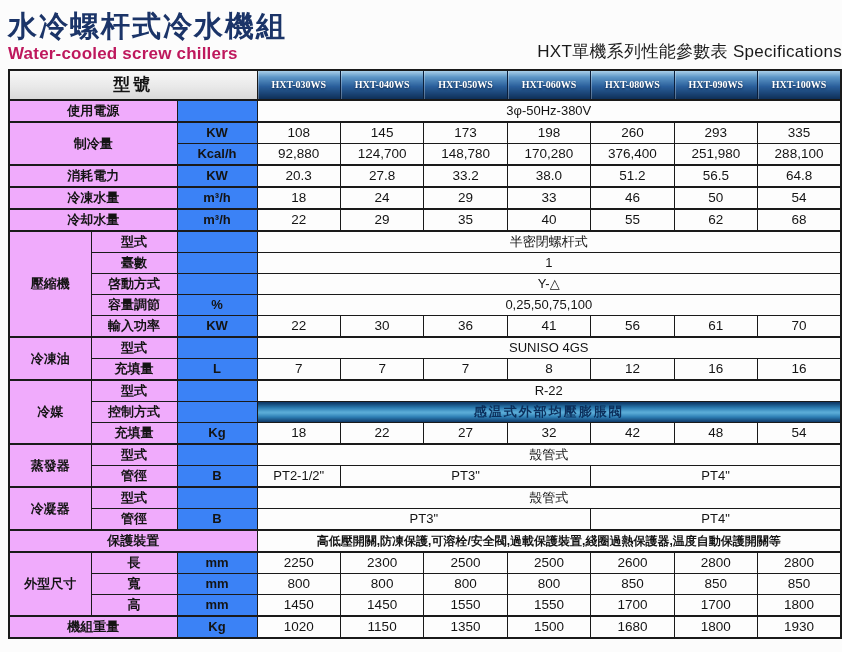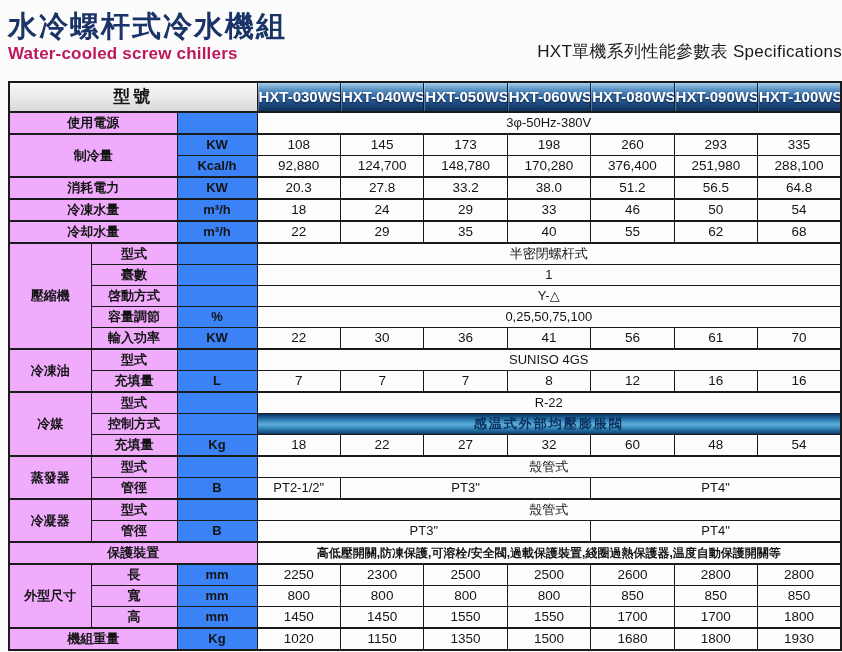--- a/index.html
+++ b/index.html
@@ -9,43 +9,44 @@
     font-family:"Liberation Sans","DejaVu Sans",sans-serif;
     color:#141414;
     -webkit-font-smoothing:antialiased;
   }
   .page{width:834px;margin-left:8px;}
   .masthead{display:flex;justify-content:space-between;align-items:flex-end;height:64px;}
   .title-zh{font-size:29px;font-weight:700;color:#1b3468;letter-spacing:2px;line-height:1.1;}
   .title-en{font-size:17px;font-weight:700;color:#be185d;letter-spacing:0.2px;margin-top:1px;}
   .right-sub{font-size:17px;color:#1a1a1a;padding-bottom:1px;letter-spacing:0.3px;}
   table.spec{
-    width:834px;margin-top:17px;border-collapse:collapse;table-layout:fixed;
+    width:834px;margin-top:5px;border-collapse:collapse;table-layout:fixed;
     border:2px solid #1a1a1a;background:#fdfdfd;
     font-size:13px;
   }
   col.c-cat{width:82px;} col.c-sub{width:86px;} col.c-unit{width:80px;}
   td,th{
     border:1px solid #1a1a1a;text-align:center;vertical-align:middle;
     height:20px;line-height:20px;padding:0 1px;
     white-space:nowrap;overflow:hidden;font-weight:400;
   }
   tr.sec>td,tr.sec>th{border-top-width:2px;}
   .lab{background:#f0abfc;font-weight:700;}
   .unit{background:#3b82f6;font-weight:700;}
   th.model-label{
     background:linear-gradient(180deg,#f7f7f7 0%,#e9e9e9 55%,#d9d9d9 100%);
     font-size:17px;font-weight:700;letter-spacing:3px;height:28px;line-height:28px;
   }
   th.model-h{
     background:linear-gradient(180deg,#a9cfe9 0%,#5d96c6 22%,#2a5f9b 55%,#0e2f58 100%);
-    color:#ffffff;font-weight:700;font-size:15px;height:28px;line-height:28px;
+    color:#ffffff;font-weight:700;font-size:10px;height:28px;line-height:28px;
     text-shadow:0 1px 2px rgba(4,16,40,0.75);
     border-color:#0a1f3c;
     box-shadow:inset 1px 0 0 rgba(255,255,255,0.28);
+    font-family:Liberation Serif, serif;
   }
   td.ctrl{
     background:linear-gradient(180deg,#0c3766 0%,#2e7fb5 28%,#5fb0da 50%,#2e7fb5 72%,#0b3261 100%);
     color:#0b2f5c;font-weight:700;letter-spacing:2px;
   }
   td.protect{font-weight:700;font-size:12px;letter-spacing:0;}
   td.num{font-size:13.5px;}
 </style>
 </head>
 <body>
@@ -212,21 +213,21 @@
         <td class="unit"></td>
         <td colspan="7" class="ctrl">感温式外部均壓膨脹閥</td>
       </tr>
       <tr>
         <td class="lab">充填量</td>
         <td class="unit">Kg</td>
         <td class="num">18</td>
         <td class="num">22</td>
         <td class="num">27</td>
         <td class="num">32</td>
-        <td class="num">60</td>
+        <td class="num">42</td>
         <td class="num">48</td>
         <td class="num">54</td>
       </tr>
 
       <tr class="sec">
         <td class="lab" rowspan="2">蒸發器</td>
         <td class="lab">型式</td>
         <td class="unit"></td>
         <td colspan="7">殼管式</td>
       </tr>

